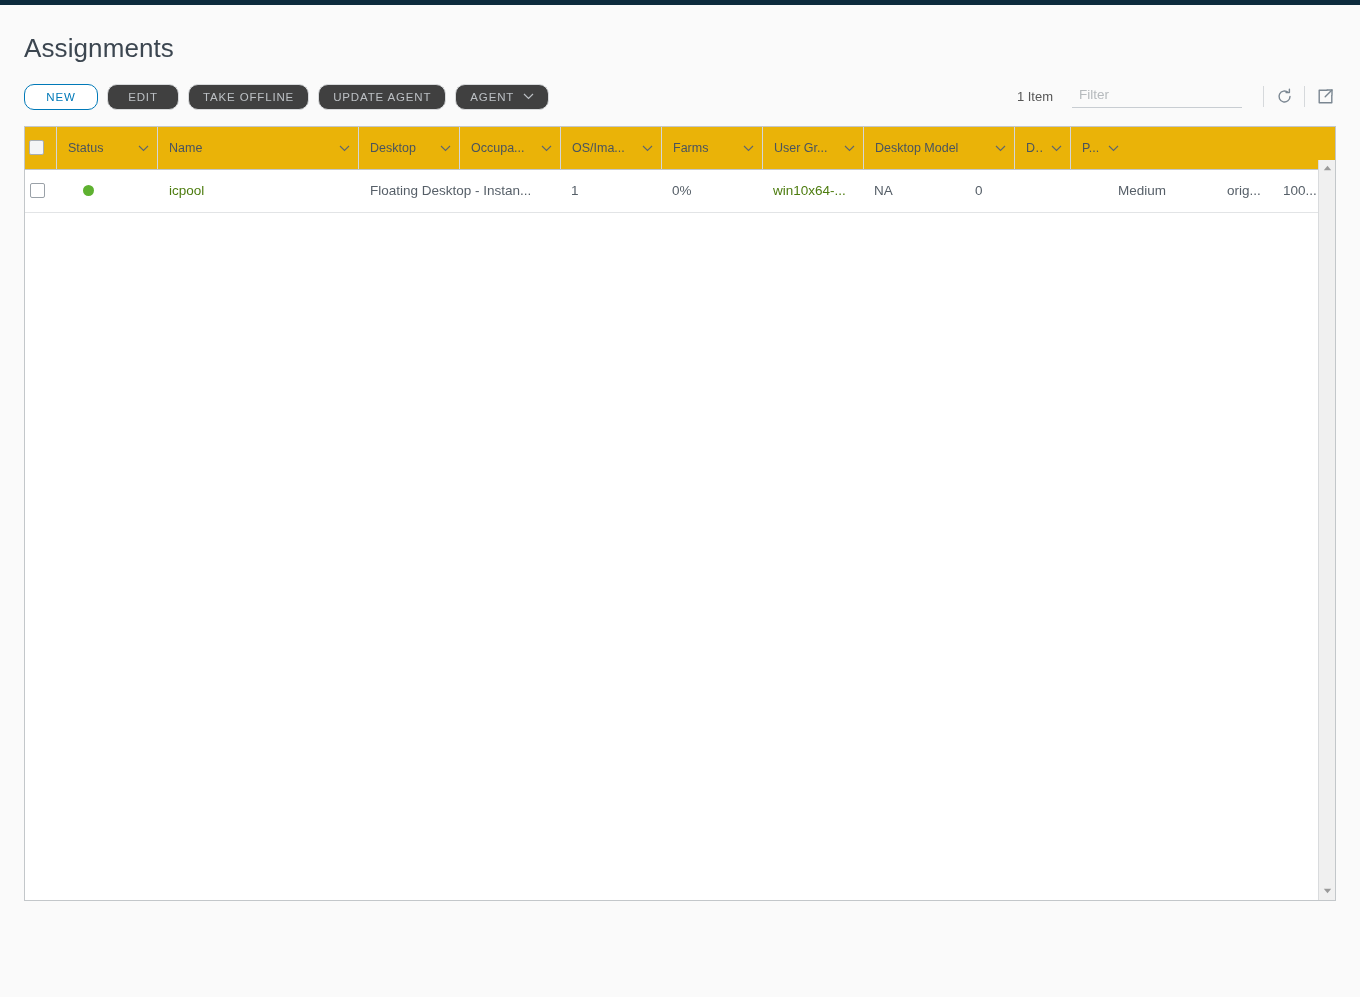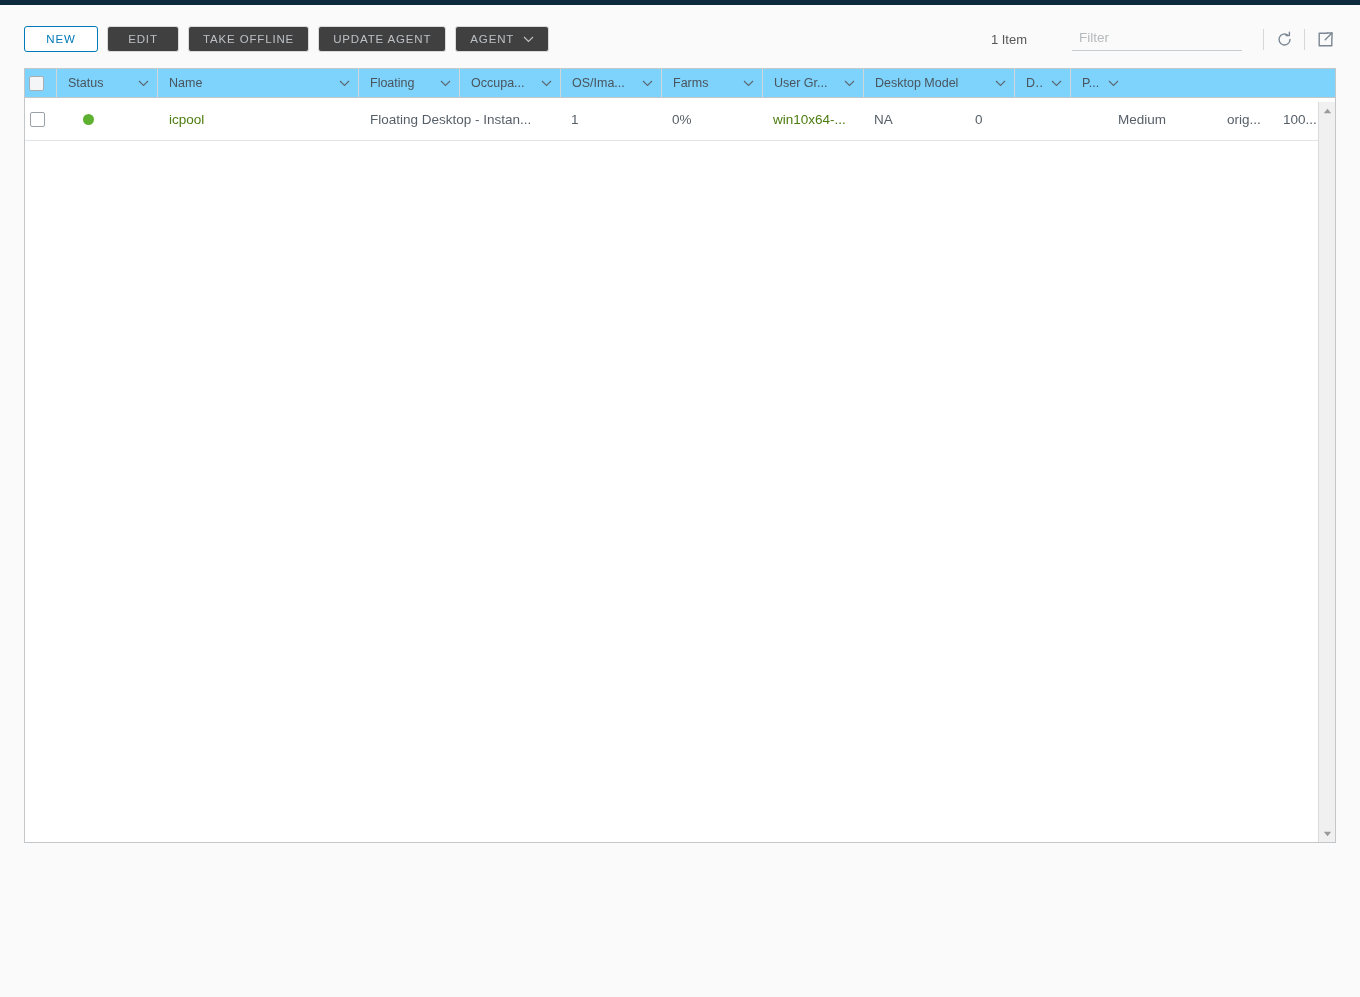--- a/index.html
+++ b/index.html
@@ -40,21 +40,21 @@
     align-items: center;
     margin-top: 21px;
     height: 26px;
     position: relative;
   }
 
   .btn {
     height: 26px;
     min-width: 72px;
     padding: 0 14px;
-    border-radius: 3px;
+    border-radius: 10px;
     background: #ffffff;
     font-size: 11.5px;
     letter-spacing: 0.85px;
     font-weight: 400;
     display: inline-flex;
     align-items: center;
     justify-content: center;
     margin-right: 9px;
     cursor: default;
     user-select: none;
@@ -79,27 +79,27 @@
   
   .toolbar-right {
     margin-left: auto;
     display: flex;
     align-items: center;
     height: 30px;
   }
   .item-count {
     font-size: 13px;
     color: #565656;
+    margin-right: 19px;
     white-space: nowrap;
   }
   .filter-wrap {
     width: 170px;
     margin-right: 12px;
     position: relative;
-    margin-left: 45px;
   }
   .filter-input {
     width: 100%;
     border: none;
     border-bottom: 1px solid #c8cdd2;
     background: transparent;
     outline: none;
     font-size: 13.5px;
     font-family: "Liberation Sans", sans-serif;
     color: #565656;
@@ -128,22 +128,22 @@
     margin-top: 16px;
     border: 1px solid #c3c7ca;
     background: #ffffff;
     height: 775px;
     position: relative;
     overflow: hidden;
   }
 
   .grid-head {
     display: flex;
-    height: 29px;
-    background: #7dd3fc;
+    height: 43px;
+    background: #eab308;
     border-bottom: 1px solid #c3c7ca;
     align-items: stretch;
   }
   .hcell {
     display: flex;
     align-items: center;
     font-size: 12.5px;
     color: #4a545e;
     padding-left: 11px;
     padding-right: 8px;
@@ -234,20 +234,21 @@
   .vscroll .arrow.up { position: absolute; top: 0; }
   .vscroll .arrow.down { position: absolute; bottom: 0; }
 </style>
 </head>
 <body>
 
 <div class="topbar"></div>
 
 <div class="page">
 
+  <h1 class="page-title">Assignments</h1>
 
   <div class="toolbar">
 
     <button class="btn primary">
       <span>NEW</span>
     </button>
 
     <button class="btn disabled">
       <span>EDIT</span>
     </button>
@@ -309,21 +310,21 @@
               <path d="M1 1l4.5 4.5L10 1" fill="none" stroke="#5d666f" stroke-width="1.1"></path>
             </svg></span>
         </div>
         <div class="hcell" style="width: 201px; flex: 0 0 201px; align-items: center;">
           <span class="hlabel">Name</span>
           <span class="sortchev"><svg width="11" height="7" viewBox="0 0 11 7">
               <path d="M1 1l4.5 4.5L10 1" fill="none" stroke="#5d666f" stroke-width="1.1"></path>
             </svg></span>
         </div>
         <div class="hcell" style="width: 101px; flex: 0 0 101px;">
-          <span class="hlabel">Floating</span>
+          <span class="hlabel">Desktop</span>
           <span class="sortchev"><svg width="11" height="7" viewBox="0 0 11 7">
               <path d="M1 1l4.5 4.5L10 1" fill="none" stroke="#5d666f" stroke-width="1.1"></path>
             </svg></span>
         </div>
         <div class="hcell" style="width: 101px; flex: 0 0 101px; justify-content: space-between;">
           <span class="hlabel">Occupa...</span>
           <span class="sortchev"><svg width="11" height="7" viewBox="0 0 11 7">
               <path d="M1 1l4.5 4.5L10 1" fill="none" stroke="#5d666f" stroke-width="1.1"></path>
             </svg></span>
         </div>

